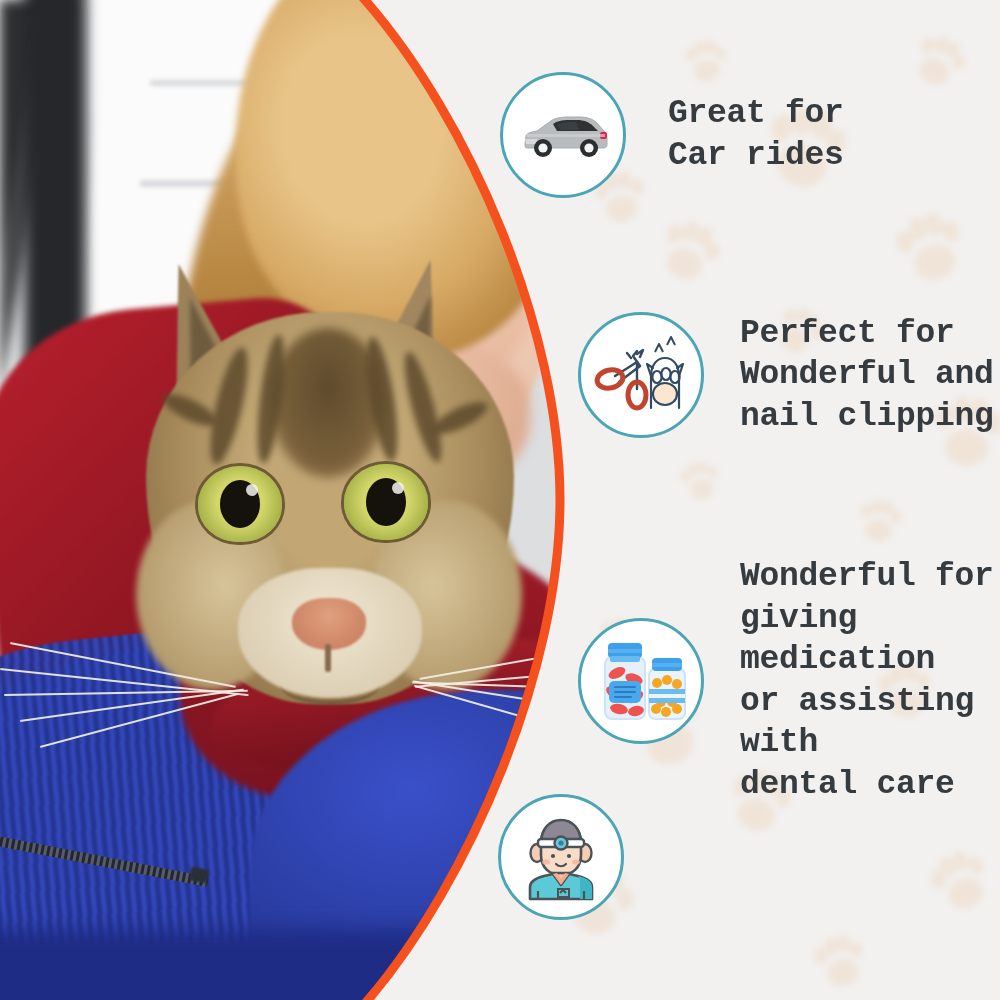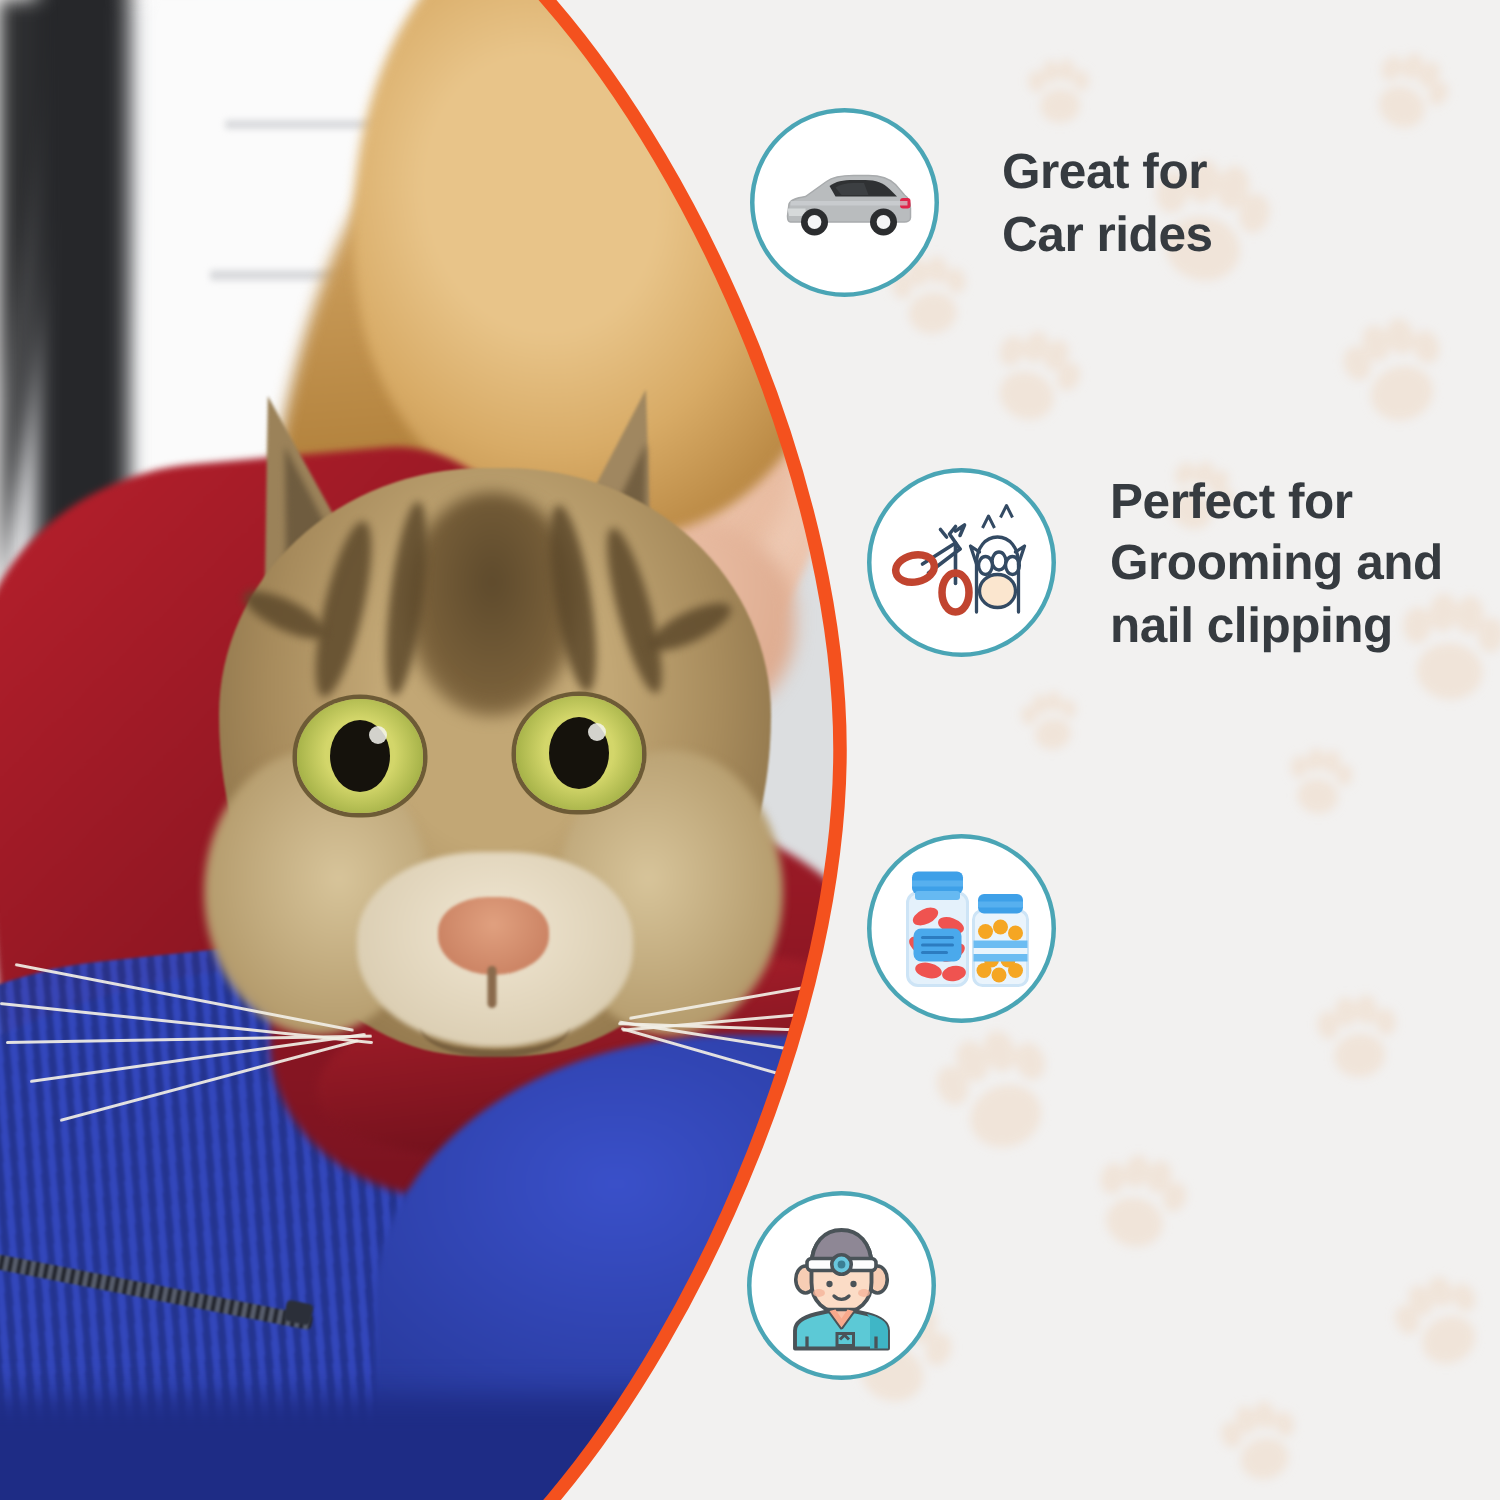--- a/index.html
+++ b/index.html
@@ -139,21 +139,21 @@
   .feature{position:absolute;display:flex;align-items:center;}
   .badge{
     width:126px;height:126px;border-radius:50%;
     background:#ffffff;border:3px solid #4aa5b5;
     box-sizing:border-box;flex:0 0 auto;
     display:flex;align-items:center;justify-content:center;
   }
   .badge svg{display:block;}
   .ftext{
     margin-left:36px;
-    font-family:Liberation Sans, sans-serif;
+    font-family:Liberation Mono, monospace;
     font-weight:bold;
     font-size:33px;line-height:1.26;
     color:#363b40;
     letter-spacing:-.3px;
     white-space:pre-line;
   }
   #f1{left:500px;top:72px;}
   #f2{left:578px;top:312px;}
   #f3{left:578px;top:556px;}
   #f4{left:498px;top:794px;}
@@ -319,21 +319,21 @@
             </g>
 
             <g fill="none" stroke="#334a63" stroke-width="2" stroke-linejoin="round">
               <path d="M62 20 l4 -8 l4 8"></path>
               <path d="M74 13 l4 -8 l4 8"></path>
             </g>
           </svg>
         </span>
       </div>
       <div class="ftext">Perfect for
-Grooming and
+Wonderful and
 nail clipping</div>
     </div>
 
     <div class="feature" id="f3">
       <div class="badge">
         <span>
           <svg width="96" height="84" viewBox="0 0 96 84">
 
             <rect x="12" y="18" width="40" height="62" rx="7" fill="#e4f1fb"></rect>
             <rect x="12" y="18" width="40" height="62" rx="7" fill="none" stroke="#cde4f6" stroke-width="2"></rect>
@@ -368,20 +368,24 @@
                 <circle cx="73" cy="73" r="5"></circle>
                 <circle cx="84" cy="70" r="5"></circle>
               <circle cx="68" cy="63" r="5"></circle>
                 <circle cx="79" cy="63" r="5"></circle>
             </g>
             <rect x="56" y="50" width="36" height="14" fill="#6cbcf2"></rect>
             <rect x="56" y="55" width="36" height="4" fill="#eaf4fc"></rect>
           </svg>
         </span>
       </div>
+      <div class="ftext">Wonderful for
+giving medication
+or assisting with
+dental care</div>
     </div>
 
     <div class="feature" id="f4">
       <div class="badge">
         <span>
           <svg width="90" height="88" viewBox="0 0 90 88">
 
             <ellipse cx="21" cy="40" rx="6.5" ry="9" fill="#f7cdb4" stroke="#4a5358" stroke-width="2.4"></ellipse>
             <ellipse cx="69" cy="40" rx="6.5" ry="9" fill="#f7cdb4" stroke="#4a5358" stroke-width="2.4"></ellipse>
 

